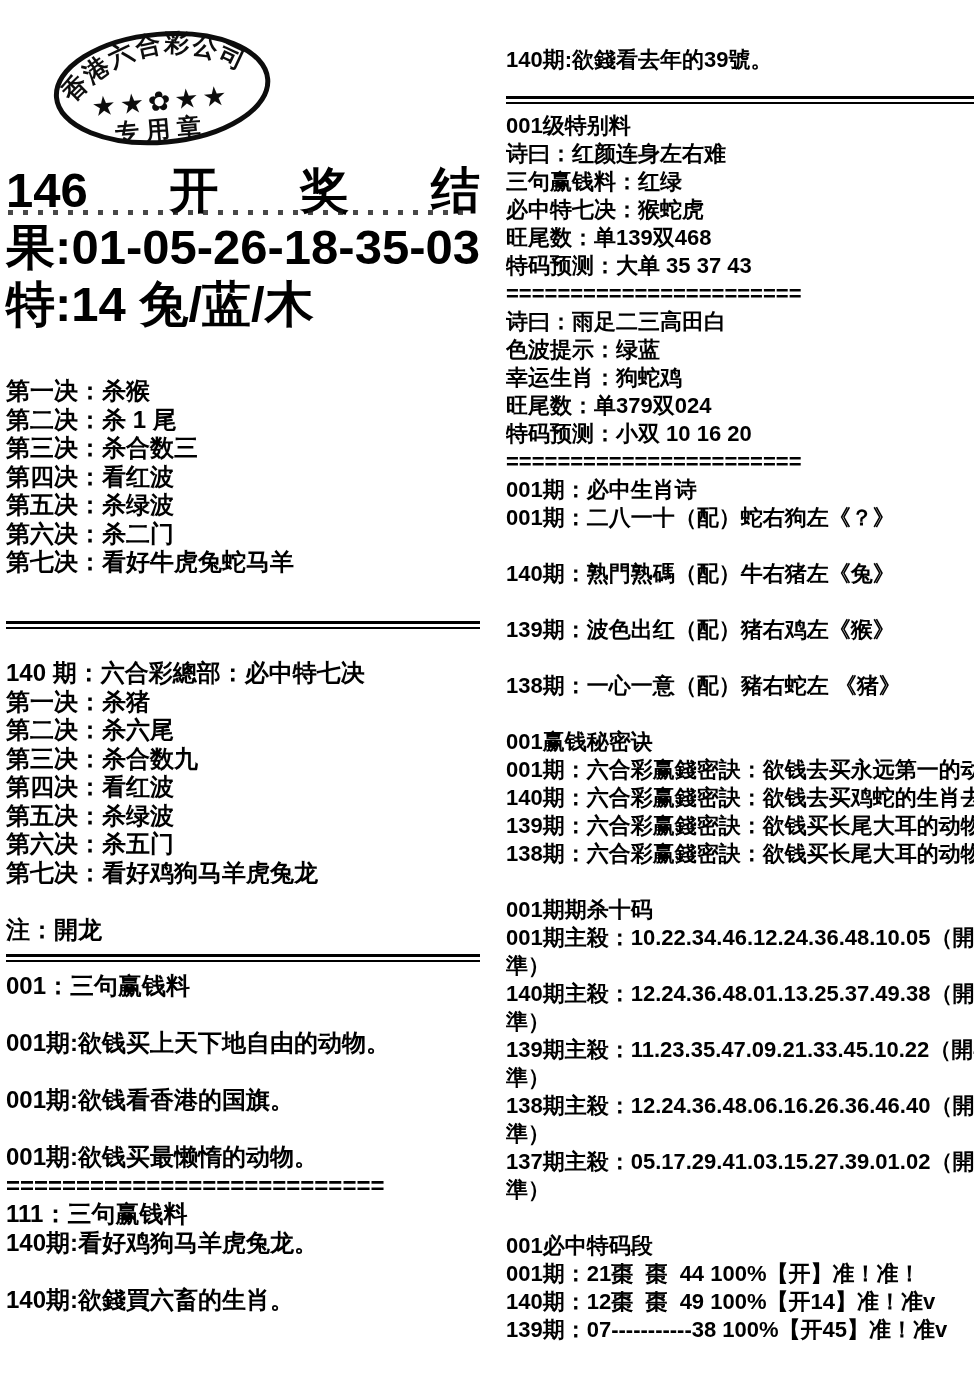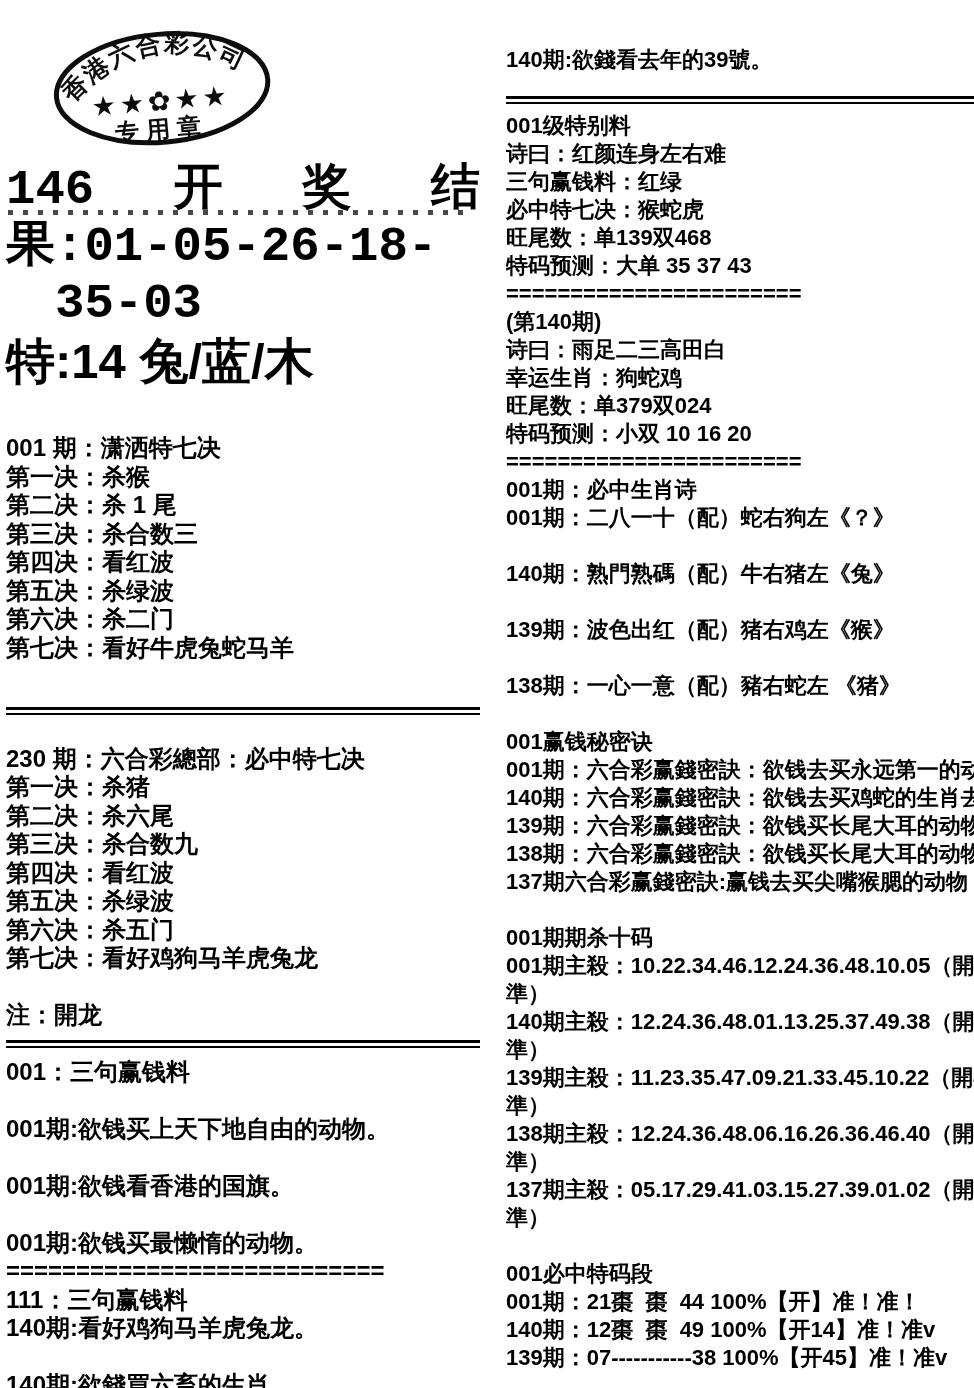--- a/index.html
+++ b/index.html
@@ -18,21 +18,21 @@
   .col-right .line { font-size:22px; line-height:28px;  min-height:28px; }
 
   .hr2 { height:3px; border-top:3px solid #000; border-bottom:2px solid #000; }
   .hr-left-a  { margin:16px 0 30px; }
   .hr-left-b  { margin:10px 0 10px; }
   .hr-right-a { margin:22px 0 8px; }
 
   .stamp { display:block; margin:26px 0 0 42px; transform:rotate(-5deg); }
 
   .title { margin-top:14px; font-size:49px; line-height:57px; letter-spacing:0; }
-  .trow  { display:flex; justify-content:space-between; align-items:baseline;font-family:Liberation Mono, monospace; }
+  .trow  { display:flex; justify-content:space-between; align-items:baseline; }
   .trow1 { position:relative; }
   .trow1::after {
     content:""; position:absolute; left:2px; right:8px; bottom:4px; height:5px;
     background:repeating-linear-gradient(90deg,#1b1b1b 0 5px, transparent 5px 15px);
     opacity:.8;
   }
   .block { margin:0; }
   #block1 { margin-top:44px; }
   .intro  { padding-top:6px; }
 </style>
@@ -59,35 +59,34 @@
       <span>结</span>
     </div>
     <div class="trow">
       <span>果</span>
       <span>:01-05-26-18-35-03</span>
     </div>
     <div>特:14 兔/蓝/木</div>
   </div>
 
   <div class="block" id="block1">
-      <div class="line">001 期：潇洒特七决</div>
       <div class="line">第一决：杀猴</div>
       <div class="line">第二决：杀 1 尾</div>
       <div class="line">第三决：杀合数三</div>
       <div class="line">第四决：看红波</div>
       <div class="line">第五决：杀绿波</div>
       <div class="line">第六决：杀二门</div>
       <div class="line">第七决：看好牛虎兔蛇马羊</div>
       <div class="line"></div>
     </div>
 
   <div class="hr2 hr-left-a"></div>
 
   <div class="block">
-      <div class="line">230 期：六合彩總部：必中特七决</div>
+      <div class="line">140 期：六合彩總部：必中特七决</div>
       <div class="line">第一决：杀猪</div>
       <div class="line">第二决：杀六尾</div>
       <div class="line">第三决：杀合数九</div>
       <div class="line">第四决：看红波</div>
       <div class="line">第五决：杀绿波</div>
       <div class="line">第六决：杀五门</div>
       <div class="line">第七决：看好鸡狗马羊虎兔龙</div>
       <div class="line"></div>
       <div class="line">注：開龙</div>
     </div>
@@ -120,41 +119,40 @@
   <div class="hr2 hr-right-a"></div>
 
   <div class="block">
       <div class="line">001级特别料</div>
       <div class="line">诗曰：红颜连身左右难</div>
       <div class="line">三句赢钱料：红绿</div>
       <div class="line">必中特七决：猴蛇虎</div>
       <div class="line">旺尾数：单139双468</div>
       <div class="line">特码预测：大单 35 37 43</div>
       <div class="line">=======================</div>
-      <div class="line">(第140期)</div>
       <div class="line">诗曰：雨足二三高田白</div>
+      <div class="line">色波提示：绿蓝</div>
       <div class="line">幸运生肖：狗蛇鸡</div>
       <div class="line">旺尾数：单379双024</div>
       <div class="line">特码预测：小双 10 16 20</div>
       <div class="line">=======================</div>
       <div class="line">001期：必中生肖诗</div>
       <div class="line">001期：二八一十（配）蛇右狗左《？》</div>
       <div class="line"></div>
       <div class="line">140期：熟門熟碼（配）牛右猪左《兔》</div>
       <div class="line"></div>
       <div class="line">139期：波色出红（配）猪右鸡左《猴》</div>
       <div class="line"></div>
       <div class="line">138期：一心一意（配）豬右蛇左 《猪》</div>
       <div class="line"></div>
       <div class="line">001赢钱秘密诀</div>
       <div class="line">001期：六合彩赢錢密訣：欲钱去买永远第一的动</div>
       <div class="line">140期：六合彩赢錢密訣：欲钱去买鸡蛇的生肖去</div>
       <div class="line">139期：六合彩赢錢密訣：欲钱买长尾大耳的动物</div>
       <div class="line">138期：六合彩赢錢密訣：欲钱买长尾大耳的动物</div>
-      <div class="line">137期六合彩赢錢密訣:赢钱去买尖嘴猴腮的动物</div>
       <div class="line"></div>
       <div class="line">001期期杀十码</div>
       <div class="line">001期主殺：10.22.34.46.12.24.36.48.10.05（開?
 準）</div>
       <div class="line">140期主殺：12.24.36.48.01.13.25.37.49.38（開14
 準）</div>
       <div class="line">139期主殺：11.23.35.47.09.21.33.45.10.22（開45
 準）</div>
       <div class="line">138期主殺：12.24.36.48.06.16.26.36.46.40（開18
 準）</div>

